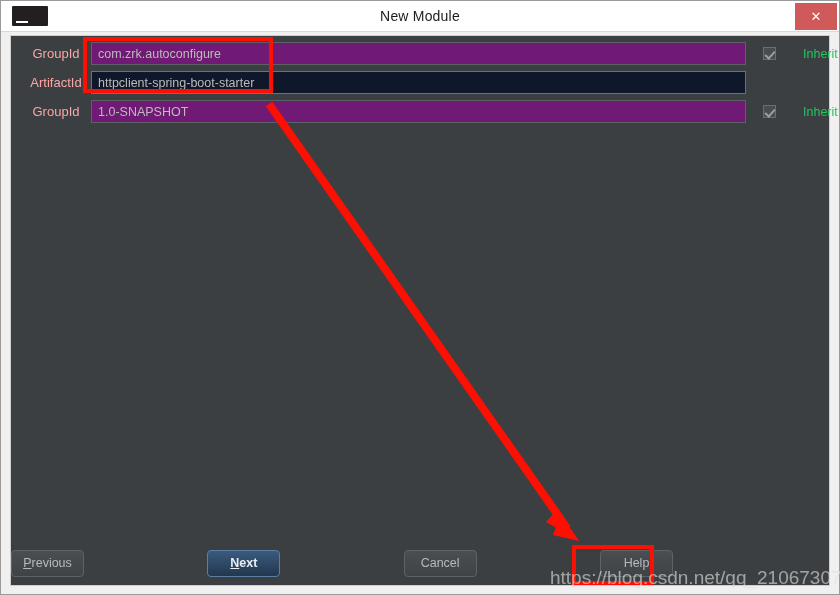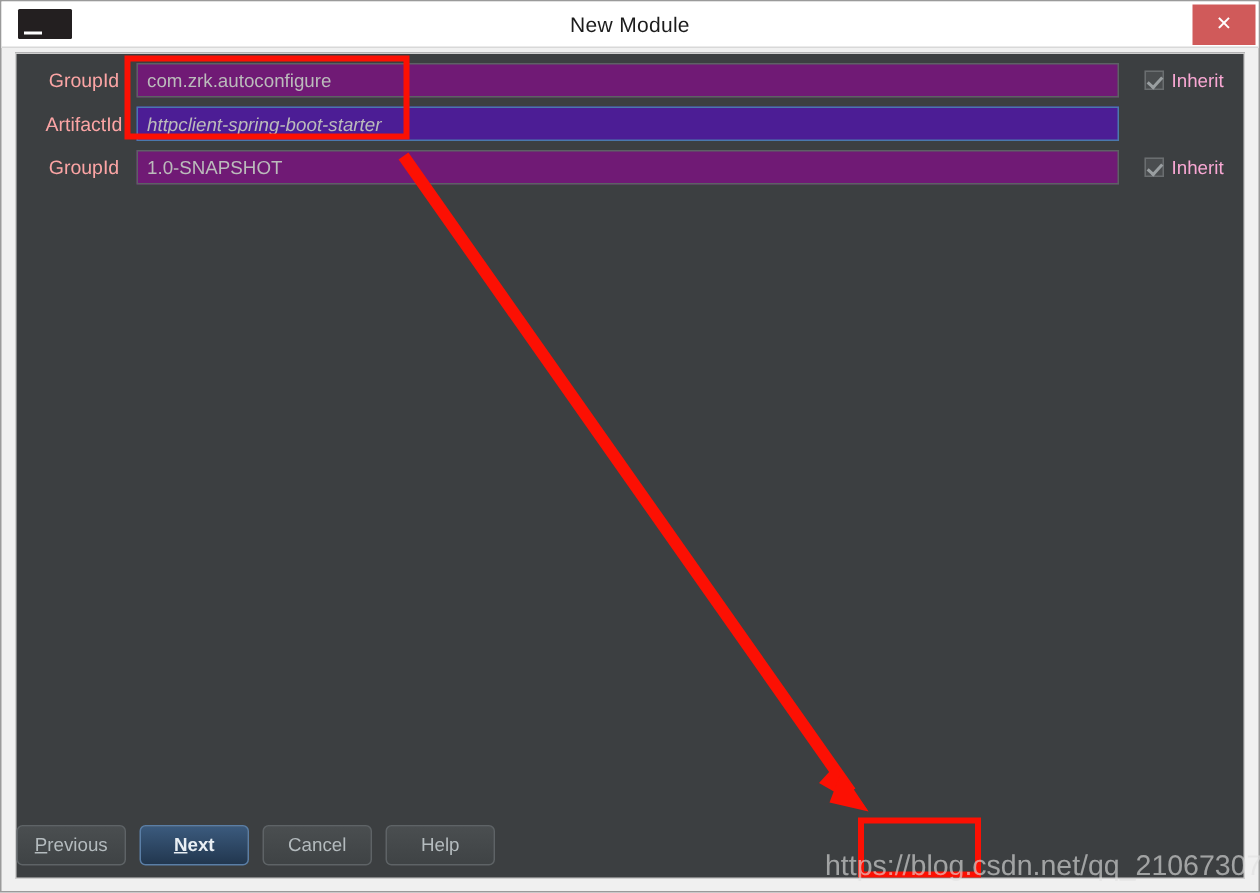--- a/index.html
+++ b/index.html
@@ -109,22 +109,21 @@
     border: 1px solid #5c6164;
     color: #bbbbbb;
     font-size: 12.5px;
     line-height: 21px;
     padding-left: 6px;
     outline: none;
     font-family: "Liberation Sans", sans-serif;
   }
   .field-input.focused {
     border: 1px solid #4a78ad;
-    background: #4c1d95;
-    font-style: italic;
+    background: #0f172a;
   }
   .inherit-wrap {
     position: absolute;
     left: 752px; top: 4px;
     height: 19px;
     display: flex;
     align-items: center;
     gap: 5px;
     cursor: default;
   }
@@ -138,30 +137,31 @@
     content: "";
     position: absolute;
     left: 3px; top: 1px;
     width: 4px; height: 8px;
     border: solid #9a9fa1;
     border-width: 0 2px 2px 0;
     transform: rotate(42deg);
   }
   .inherit-label {
     font-size: 12.5px;
-    color: #f9a8d4;
+    color: #22c55e;
+    margin-left: 22px;
   }
 
   
   #button-bar {
     position: absolute;
     left: 0; bottom: 8px;
     width: 684px;
     display: flex;
-    justify-content: flex-start;
+    justify-content: space-between;
     align-items: center;
     gap: 9px;
     padding-right: 22px;
   }
   .dlg-button {
     min-width: 73px;
     height: 27px;
     background: linear-gradient(180deg, #4a4e50 0%, #3f4345 100%);
     border: 1px solid #5e6366;
     border-radius: 4px;

